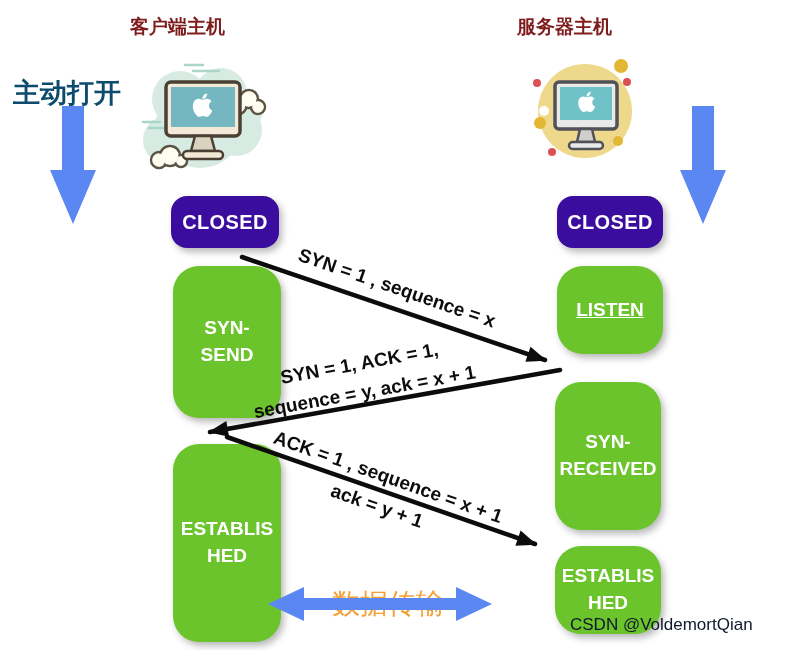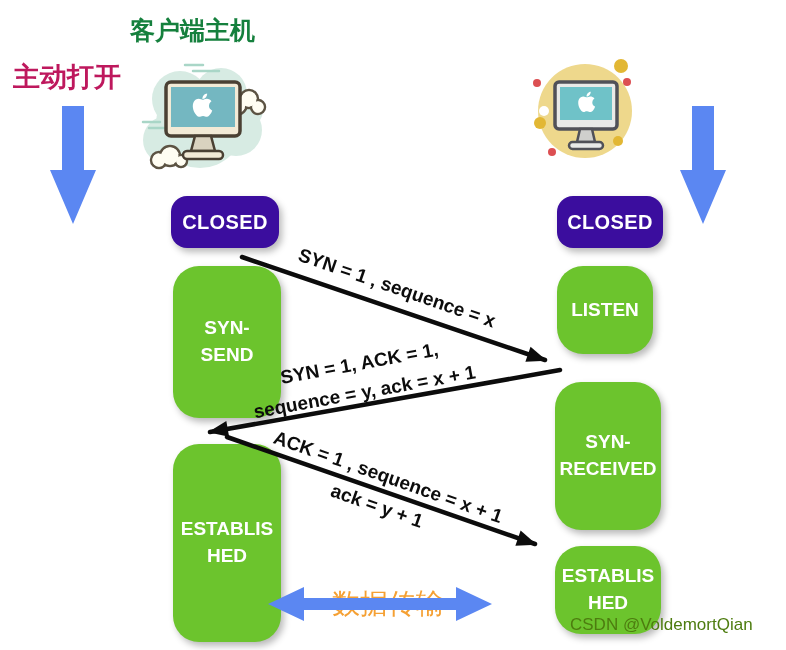--- a/index.html
+++ b/index.html
@@ -1,63 +1,64 @@
 <!DOCTYPE html>
 <html><head>
 <meta charset="utf-8">
 <style>
   html,body{margin:0;padding:0;background:#ffffff;}
   .stage{
     position:relative;width:786px;height:650px;background:#ffffff;overflow:hidden;
     font-family:"Liberation Sans","DejaVu Sans",sans-serif;
   }
   .abs{position:absolute;}
-  .host-title{position:absolute;font-size:25px;font-weight:600;color:#15803d;white-space:nowrap;}
+  .host-title{position:absolute;font-size:19px;font-weight:600;color:#7f1d1d;white-space:nowrap;}
   #title-client{left:130px;top:14px;}
   #title-server{left:517px;top:14px;}
-  .open-label{position:absolute;font-size:27px;font-weight:700;color:#be185d;white-space:nowrap;}
+  .open-label{position:absolute;font-size:27px;font-weight:700;color:#0c4a6e;white-space:nowrap;margin-top:16px;}
   #active-open{left:13px;top:59px;}
   #passive-open{left:660px;top:59px;}
   .state{
     position:absolute;background:#6cc42d;color:#ffffff;font-weight:700;font-size:19px;
     display:flex;align-items:center;justify-content:center;text-align:center;
     border-radius:26px;line-height:1.4;white-space:pre-line;
     box-shadow:3px 4px 7px rgba(0,0,0,0.28);
     margin-left:28px;
   }
   .closed{background:#3b0d9e;border-radius:16px;font-size:20px;letter-spacing:0.4px;}
   #closed-client{left:143px;top:196px;width:108px;height:52px;}
   #closed-server{left:529px;top:196px;width:106px;height:52px;}
   #state-syn-send{left:145px;top:266px;width:108px;height:152px;}
-  #state-listen{left:529px;top:266px;width:96px;height:88px;}
+  #state-listen{left:529px;top:266px;width:106px;height:88px;text-decoration:underline;}
   #state-syn-received{left:527px;top:382px;width:106px;height:148px;}
   #state-established-server{left:527px;top:546px;width:106px;height:88px;}
   #state-established-client{left:145px;top:444px;width:108px;height:198px;}
   .msg{
     position:absolute;font-weight:700;font-size:19px;color:#0c0c0c;
     text-align:center;white-space:nowrap;line-height:1.55;
   }
   #msg-syn{left:397px;top:288px;transform:translate(-50%,-50%) rotate(19deg);}
   #msg-synack{left:362px;top:378px;transform:translate(-50%,-50%) rotate(-10.3deg);white-space:pre-line;}
   #msg-ack{left:388px;top:477px;transform:translate(-50%,-50%) rotate(19.5deg);}
   #msg-ack2{left:377px;top:506px;transform:translate(-50%,-50%) rotate(19.5deg);}
   #data-transfer-label{
     position:absolute;left:388px;top:604px;transform:translate(-50%,-50%);
     font-size:28px;font-weight:400;color:#f5a033;white-space:nowrap;
   }
-  #watermark{position:absolute;left:570px;top:615px;font-size:17px;color:#4d7c0f;z-index:6;white-space:nowrap;}
+  #watermark{position:absolute;left:570px;top:615px;font-size:17px;color:#0f172a;z-index:6;white-space:nowrap;}
   svg{display:block;}
   .overlay{pointer-events:none;}
 </style>
 </head>
 <body>
 
 <div class="stage">
 
   <div class="host-title" id="title-client">客户端主机</div>
+  <div class="host-title" id="title-server">服务器主机</div>
 
   <div class="open-label" id="active-open">主动打开</div>
 
   <svg class="abs" style="left:48px;top:106px;" width="50" height="120" viewBox="0 0 50 120">
     <polygon points="14,0 36,0 36,64 48,64 25,118 2,64 14,64" fill="#5b87f2"></polygon>
   </svg>
   <svg class="abs" style="left:678px;top:106px;" width="50" height="120" viewBox="0 0 50 120">
     <polygon points="14,0 36,0 36,64 48,64 25,118 2,64 14,64" fill="#5b87f2"></polygon>
   </svg>
 

